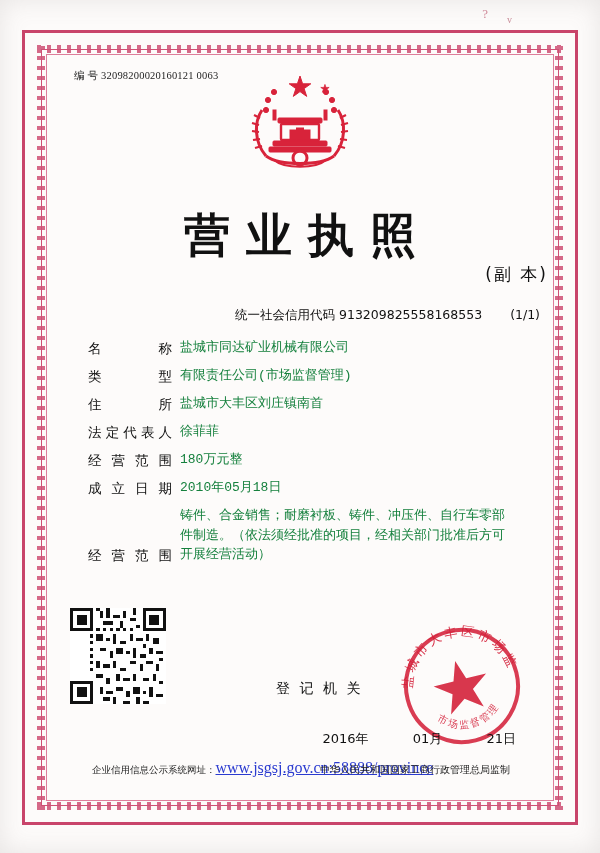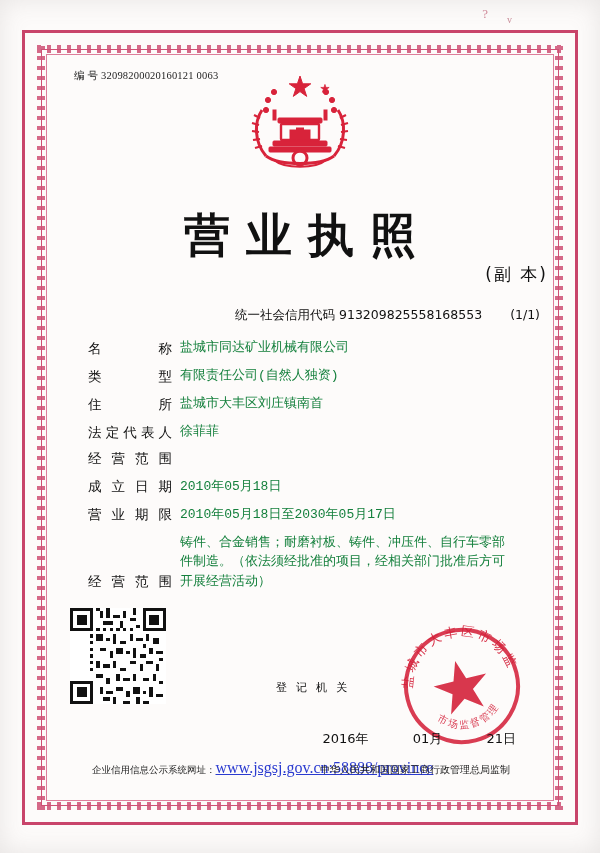--- a/index.html
+++ b/index.html
@@ -180,24 +180,24 @@
     top: 548px;
     width: 96px;
     height: 96px;
   }
 
   
   .registrar {
     position: absolute;
     left: 224px;
     top: 620px;
-    font-size: 11px;
+    font-size: 14px;
     letter-spacing: 3px;
     color: #111;
-    font-family: Liberation Sans, sans-serif;
+    font-family: Liberation Serif, serif;
     text-align: center;
   }
 
   .issue-date {
     position: absolute;
     right: 12px;
     top: 670px;
     font-size: 13px;
     color: #111;
     font-family: "DejaVu Sans", sans-serif;
@@ -322,40 +322,37 @@
       <span class="pager">(1/1)</span>
     </div>
 
     <div class="fields">
       <div class="row">
         <div class="label">名称</div>
         <div class="value">盐城市同达矿业机械有限公司</div>
       </div>
       <div class="row">
         <div class="label">类型</div>
-        <div class="value">有限责任公司(自然人独资)</div>
+        <div class="value">有限责任公司(市场监督管理)</div>
       </div>
       <div class="row">
         <div class="label">住所</div>
         <div class="value">盐城市大丰区刘庄镇南首</div>
       </div>
       <div class="row">
         <div class="label">法定代表人</div>
         <div class="value">徐菲菲</div>
       </div>
       <div class="row">
         <div class="label">经营范围</div>
+        <div class="value">180万元整</div>
       </div>
       <div class="row">
         <div class="label">成立日期</div>
         <div class="value">2010年05月18日</div>
-      </div>
-      <div class="row">
-        <div class="label">营业期限</div>
-        <div class="value">2010年05月18日至2030年05月17日</div>
       </div>
       <div class="row scope">
         <div class="label">经营范围</div>
         <div class="value">铸件、合金销售；耐磨衬板、铸件、冲压件、自行车零部件制造。（依法须经批准的项目，经相关部门批准后方可开展经营活动）</div>
       </div>
     </div>
 
     <div class="qr">
       <svg viewBox="0 0 29 29" width="96" height="96" shape-rendering="crispEdges" aria-hidden="true">
         <rect width="29" height="29" fill="#ffffff"></rect>

